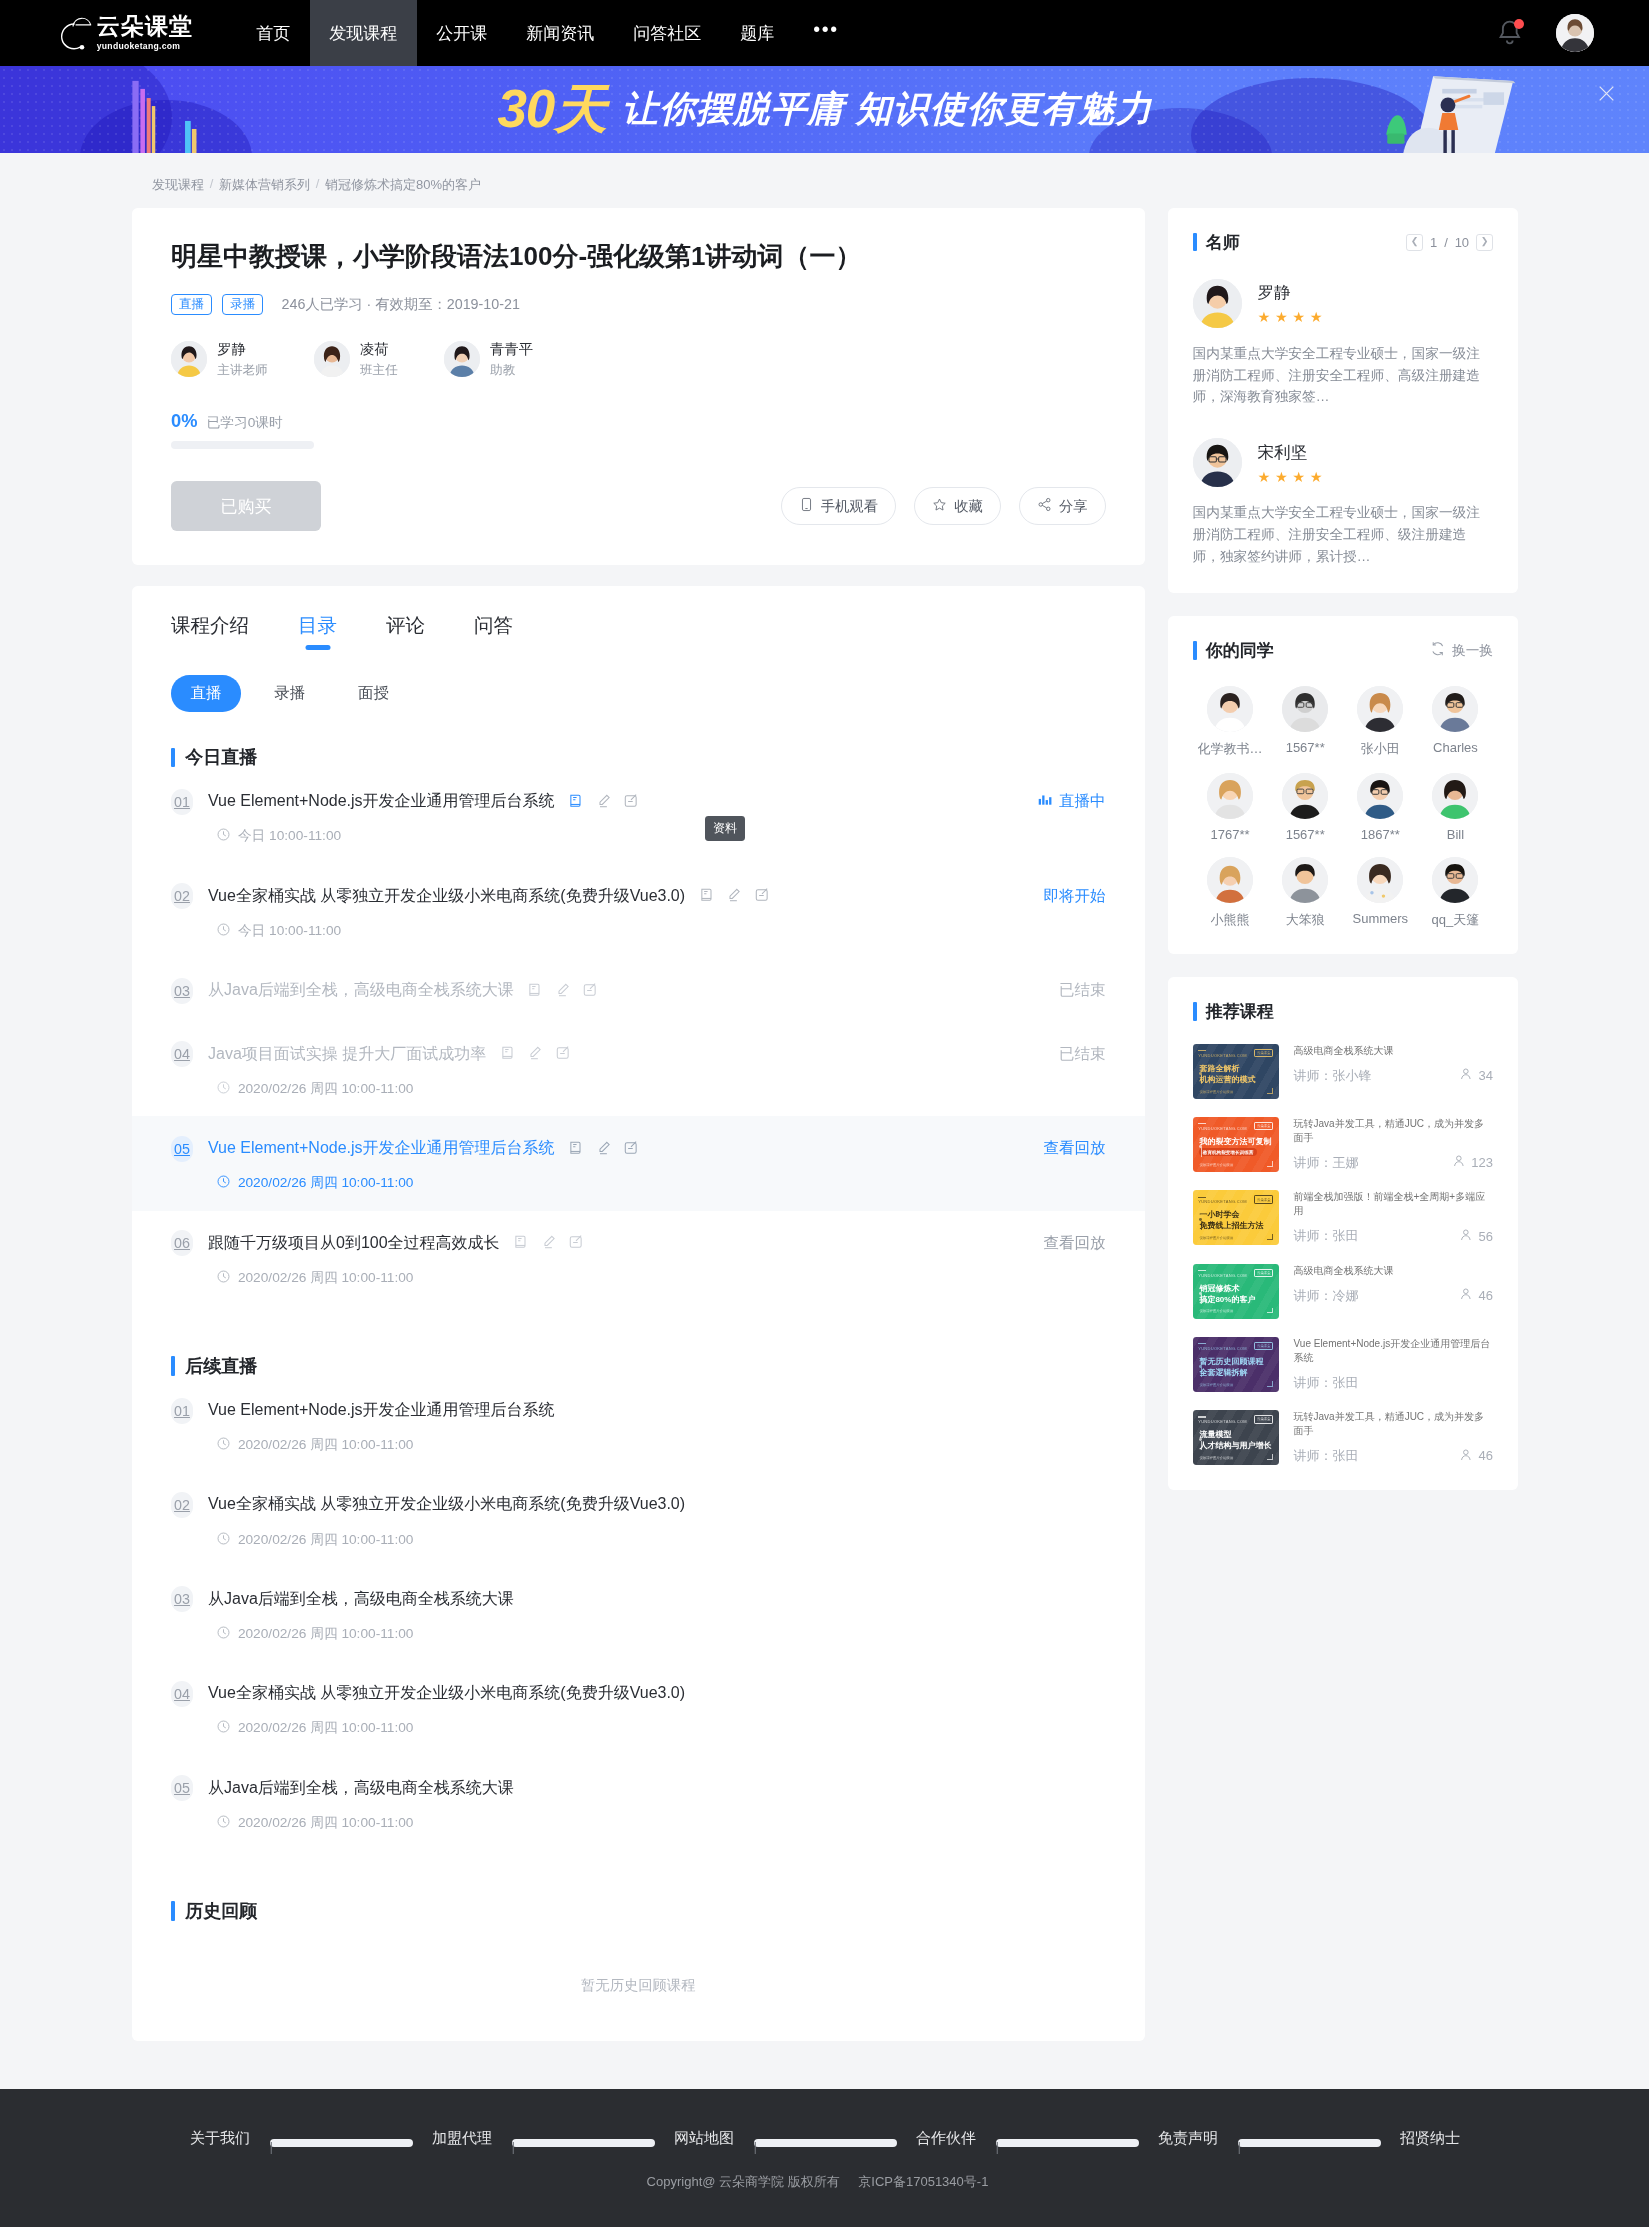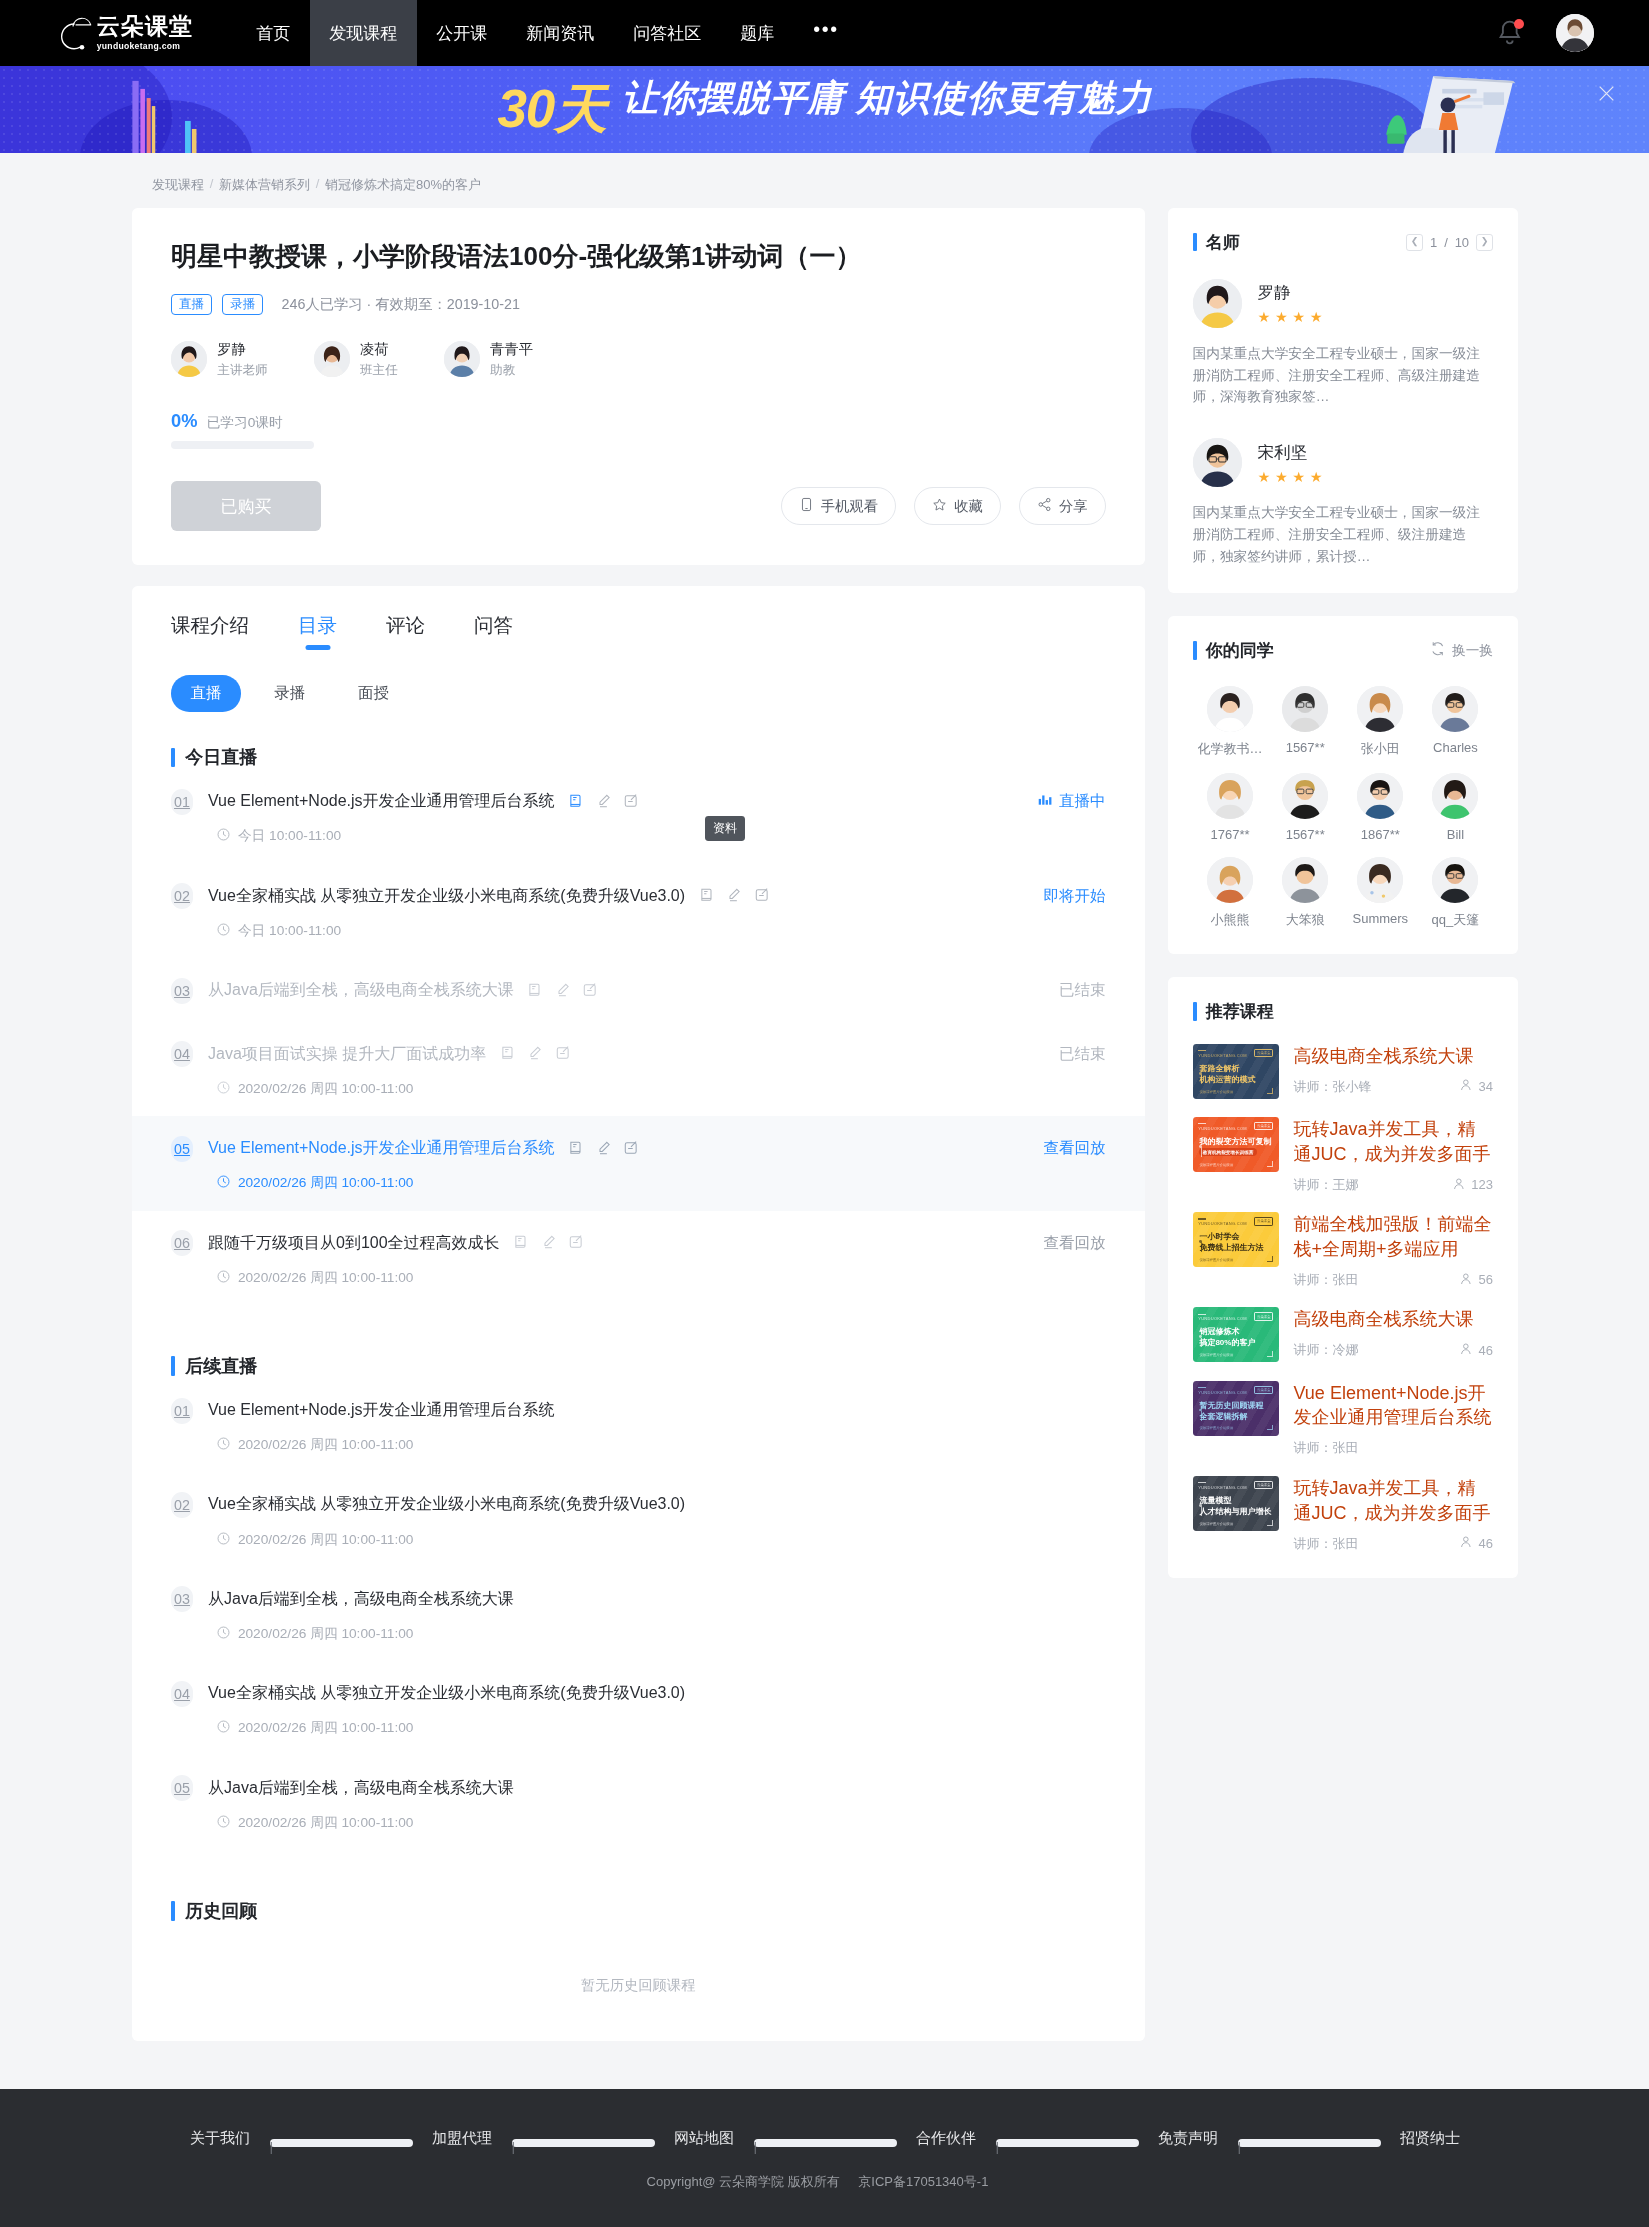--- a/index.html
+++ b/index.html
@@ -69,21 +69,21 @@
   }
   .banner .blob {
     position:absolute; border-radius:50%; background:rgba(40,30,190,.45);
   }
   .banner .dots {
     position:absolute; inset:0;
     background-image: radial-gradient(rgba(255,255,255,.16) 0.8px, transparent 0.9px);
     background-size: 8px 8px;
     opacity:.6;
   }
-  .banner-text { position:relative; display:flex; align-items:flex-start; gap:16px; z-index:3; }
+  .banner-text { position:relative; display:flex; align-items:center; gap:16px; z-index:3; }
   .banner-30 {
     font-size:53px; font-weight:800; color:#ffd95e; font-style:italic; letter-spacing:-1.1px;
   }
   .banner-main {
     font-size:36px; font-weight:800; color:#fff; font-style:italic; letter-spacing:1.1px;
   }
   .banner-close {
     position:absolute; right:31px; top:15px; width:25px; height:25px;
     cursor:pointer; z-index:5;
   }
@@ -250,21 +250,21 @@
   .rec-thumb .rt-pin { position:absolute; left:8px; bottom:15px; width:0.9px; height:9.7px; background:currentColor; opacity:.65;}
   .rec-thumb .rt-pin::before {
     content:""; position:absolute; top:-2.3px; left:-1.1px; width:2.9px; height:2.9px; border-radius:50%;
     background:currentColor;
   }
   .rec-thumb .stripes {
     position:absolute; inset:0;
     background: repeating-linear-gradient(-60deg, rgba(255,255,255,.05) 0 8px, rgba(255,255,255,0) 8px 16px);
   }
   .rec-info { flex:1; min-width:0; }
-  .rec-title { font-size:18px; color:#c2410c; line-height:1.38; }
+  .rec-title { font-size:10px; color:#737373; line-height:1.38; }
   .rec-meta { display:flex; align-items:center; margin-top:9.2px;justify-content:space-between; }
   .rec-teacher { font-size:13px; color:#a9aeb7; }
   .rec-count { margin-left:auto; display:flex; align-items:center; gap:5.7px; color:#a9aeb7; font-size:13px;}
   .rec-count svg { width:13.7px; height:13.7px; }
   
   .footer { background:#2b2d31; margin-top:48px; padding: 40px 0 42px 0; }
   .flinks { display:flex; justify-content:center; align-items:center; gap:19.5px; }
   .flinks a { color:#e6e7e9; font-size:15px; text-decoration:none; cursor:pointer; }
   .flinks .bar { color:#6c7076; font-size:13.7px; }
   .fcopy { text-align:center; color:#9a9da2; font-size:13px; margin-top:25px; }

